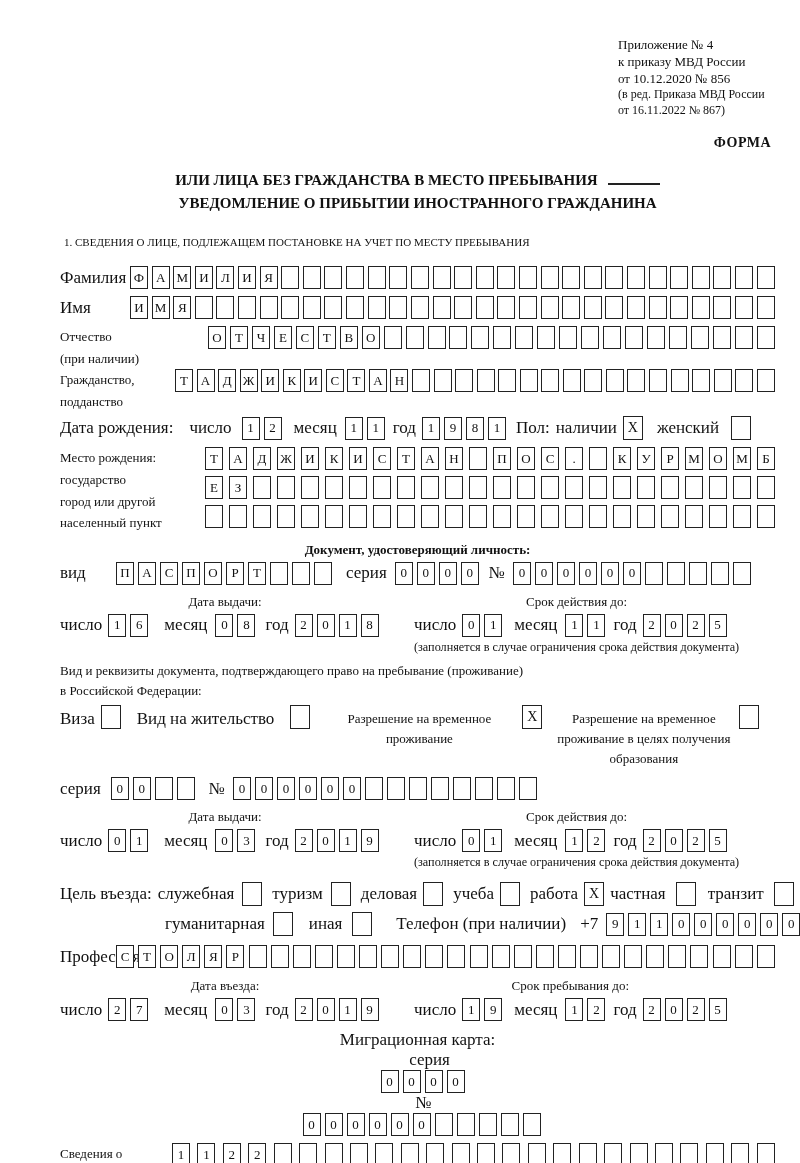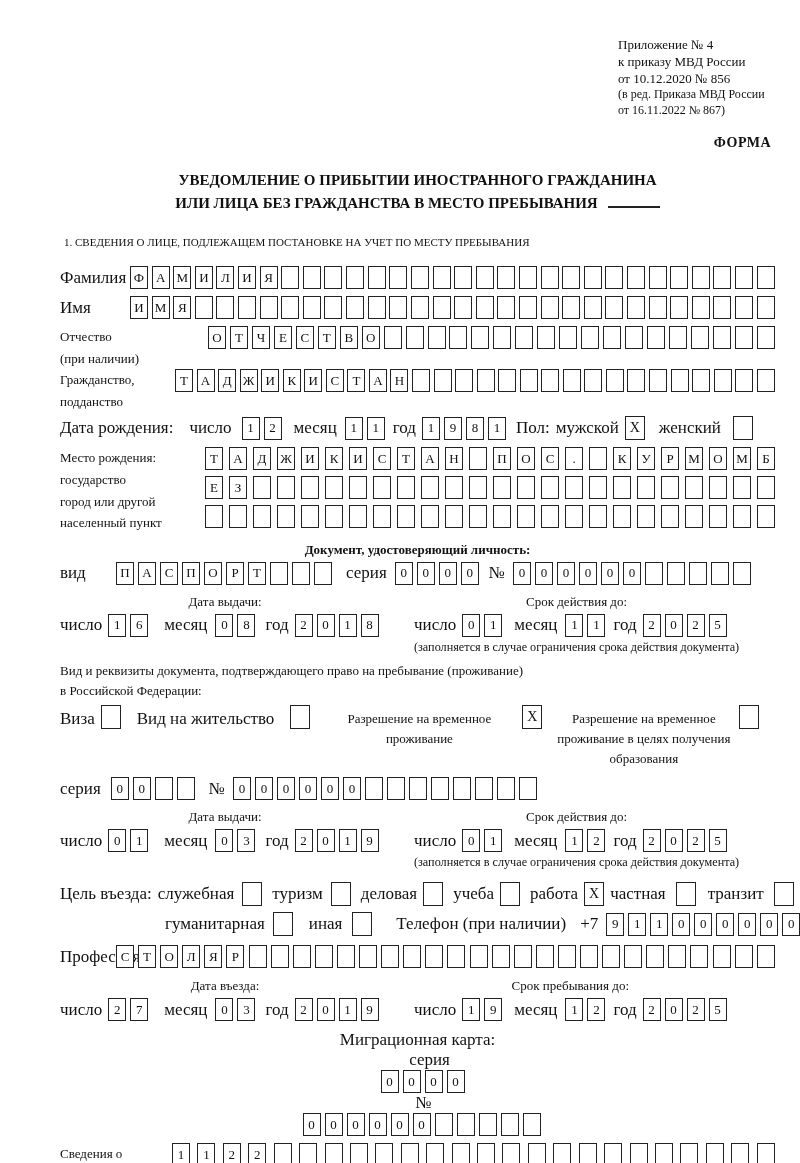--- a/index.html
+++ b/index.html
@@ -55,24 +55,24 @@
     <div>Приложение № 4</div>
     <div>к приказу МВД России</div>
     <div>от 10.12.2020 № 856</div>
     <div class="small">(в ред. Приказа МВД России</div>
     <div class="small">от 16.11.2022 № 867)</div>
   </div>
 
   <div class="formword">ФОРМА</div>
 
   <div class="title">
-    <div>УВЕДОМЛЕНИЕ О ПРИБЫТИИ ИНОСТРАННОГО ГРАЖДАНИНА</div>
     <div>
       <span>ИЛИ ЛИЦА БЕЗ ГРАЖДАНСТВА В МЕСТО ПРЕБЫВАНИЯ</span><span class="blank"></span>
     </div>
+    <div>УВЕДОМЛЕНИЕ О ПРИБЫТИИ ИНОСТРАННОГО ГРАЖДАНИНА</div>
   </div>
 
   <div class="sec">1. СВЕДЕНИЯ О ЛИЦЕ, ПОДЛЕЖАЩЕМ ПОСТАНОВКЕ НА УЧЕТ ПО МЕСТУ ПРЕБЫВАНИЯ</div>
 
   <div class="line" style="margin-top:18px;">
     <span class="lbl lw70">Фамилия</span>
     <span class="cells sp wsur">
         <span class="cell">Ф</span>
         <span class="cell">А</span>
         <span class="cell">М</span>
@@ -227,21 +227,21 @@
         <span class="cell">1</span>
       </span>
     <span class="lbl ml8">год</span>
     <span class="cells g ml6">
         <span class="cell">1</span>
         <span class="cell">9</span>
         <span class="cell">8</span>
         <span class="cell">1</span>
       </span>
     <span class="lbl ml10">Пол:</span>
-    <span class="lbl ml6">мужской</span>
+    <span class="lbl ml6">наличии</span>
     <span class="chk ml6">X</span>
     <span class="lbl ml14">женский</span>
     <span class="chk ml12"></span>
   </div>
 
   <div class="line top" style="margin-top:7px;">
     <span class="lblblk lw145">
       <span>Место рождения:</span><br>
       <span>государство</span><br>
       <span>город или другой</span><br>

